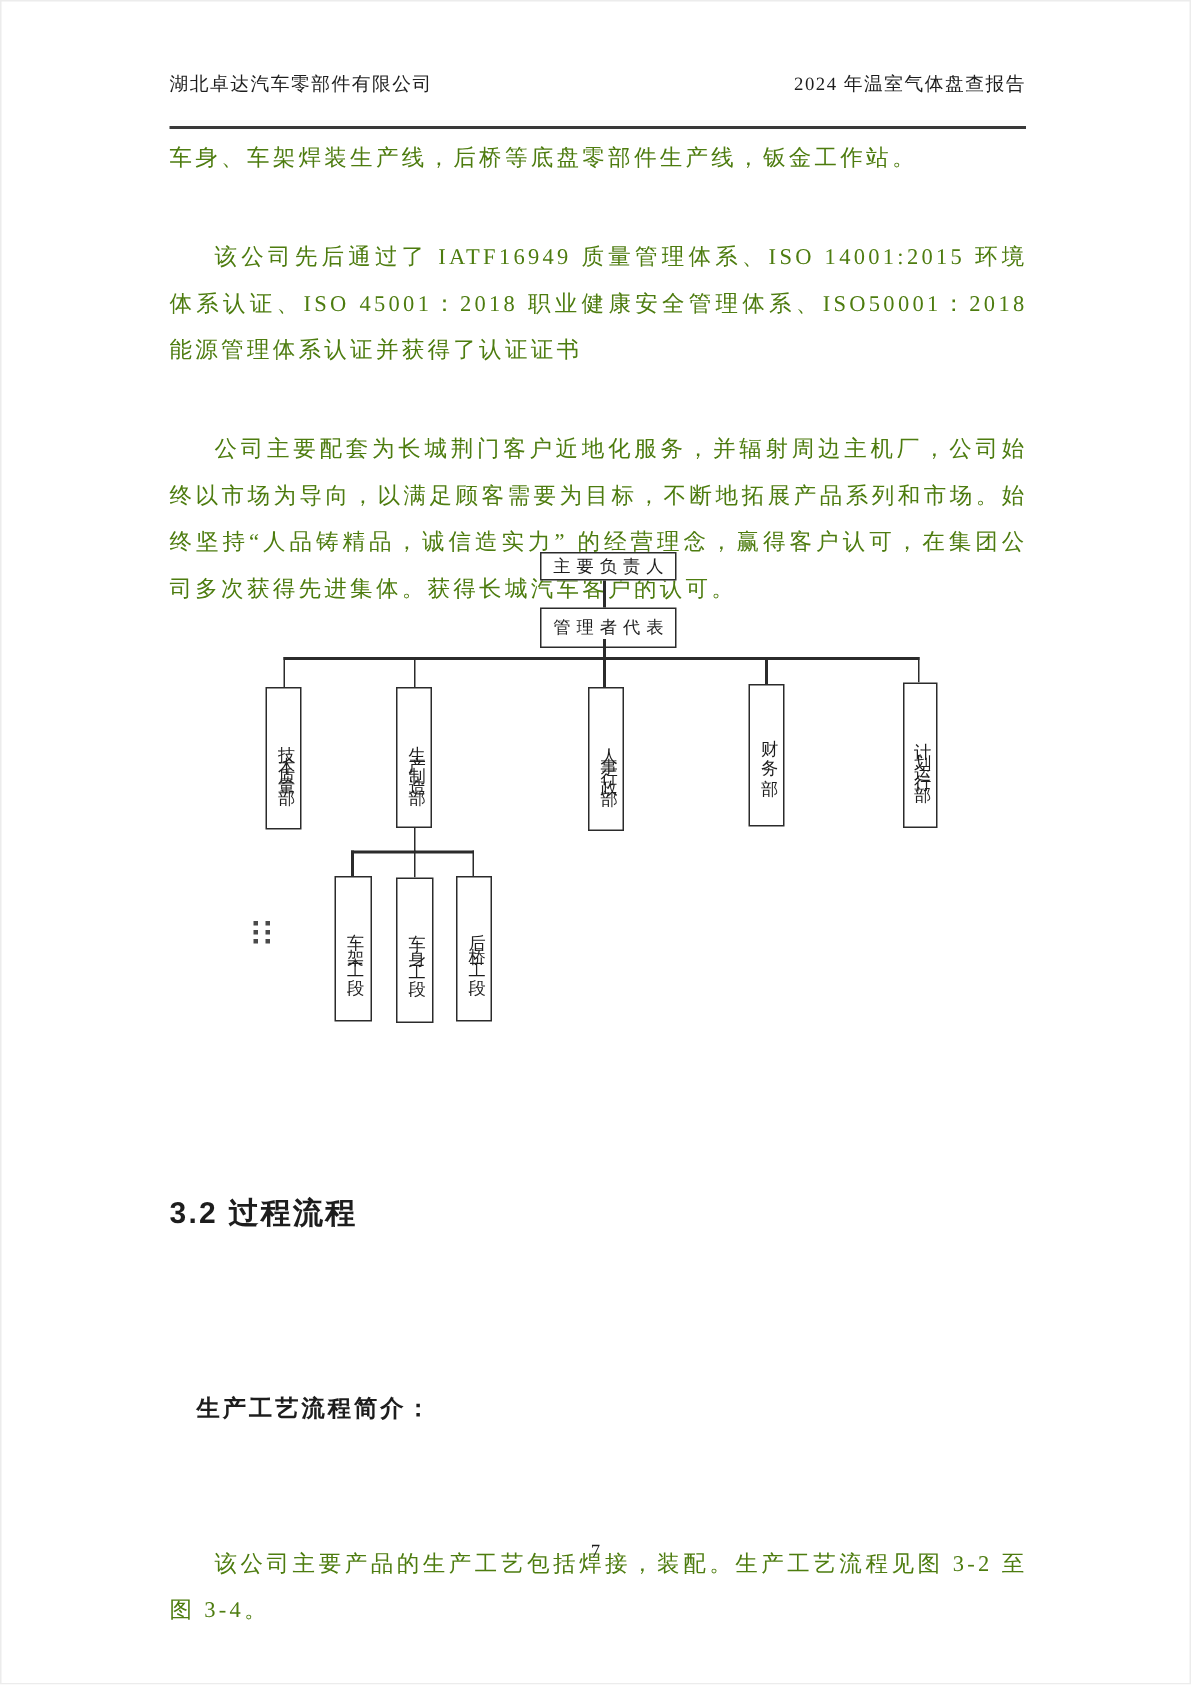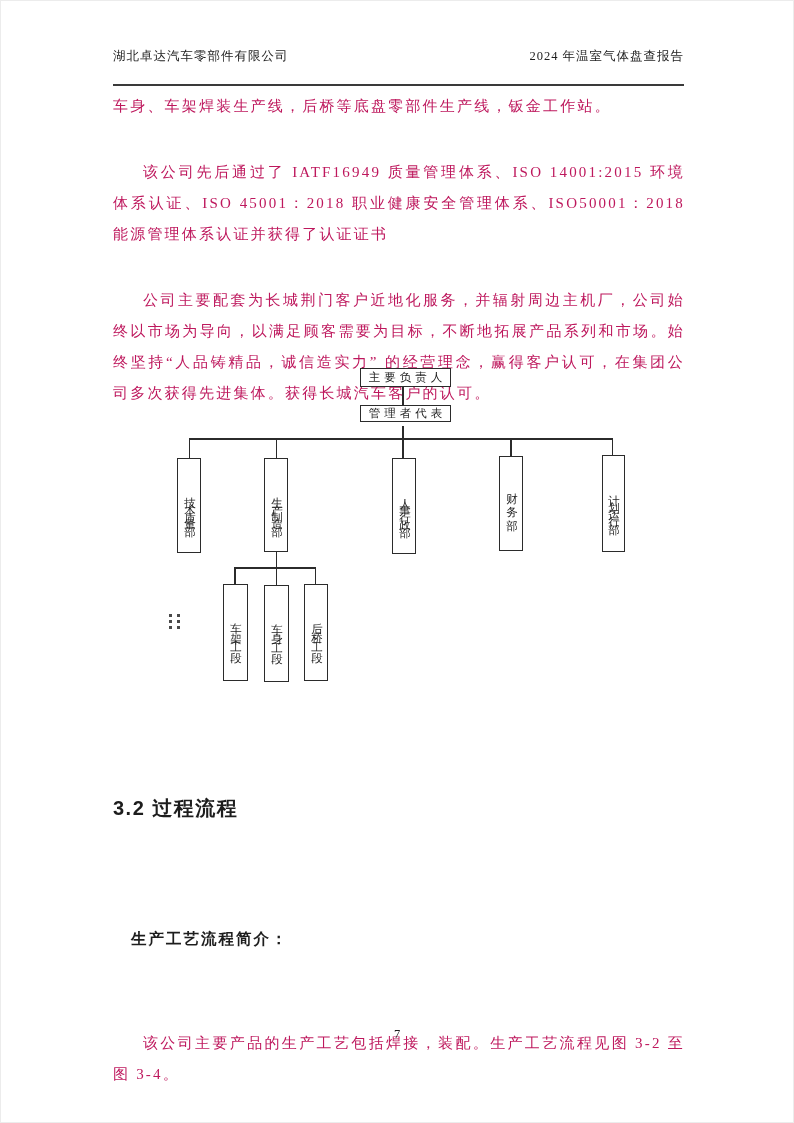--- a/index.html
+++ b/index.html
@@ -40,21 +40,21 @@
     position: absolute;
     left: 112px;
     width: 572px;
   }
   .textblock p {
     margin: 0;
     font-size: 15px;
     line-height: 31px;
     letter-spacing: 2.2px;
     text-align: justify;
-    color: #be185d;
+    color: #4d7c0f;
   }
   .textblock p.indent { text-indent: 2em; margin-top: 35px; }
 
   .figure-caption {
     position: absolute;
     left: 112px;
     top: 758px;
     width: 572px;
     text-align: center;
     text-indent: 28px;
@@ -150,21 +150,21 @@
 
   <div class="textblock" style="top:90px">
     <p>车身、车架焊装生产线，后桥等底盘零部件生产线，钣金工作站。</p>
     <p class="indent">该公司先后通过了 IATF16949 质量管理体系、ISO 14001:2015 环境体系认证、ISO 45001：2018 职业健康安全管理体系、ISO50001：2018 能源管理体系认证并获得了认证证书</p>
     <p class="indent">公司主要配套为长城荆门客户近地化服务，并辐射周边主机厂，公司始终以市场为导向，以满足顾客需要为目标，不断地拓展产品系列和市场。始终坚持“人品铸精品，诚信造实力” 的经营理念，赢得客户认可，在集团公司多次获得先进集体。获得长城汽车客户的认可。</p>
   </div>
 
   <div class="chart-layer">
 
     <div class="hbox" style="left:359px; top:367px; width:91px; height:19px">主要负责人</div>
-    <div class="hbox" style="left:359px; top:404px; width:91px; height:17px">管理者代表</div>
+    <div class="hbox" style="left:359px; top:404px; width:91px; height:27px">管理者代表</div>
 
     <div class="line" style="left:401px; top:386px; width:1.5px; height:18px"></div>
     <div class="line" style="left:401px; top:425px; width:1.5px; height:13px"></div>
 
     <div class="line" style="left:187.5px; top:437px; width:424px; height:1.5px"></div>
 
     <div class="line" style="left:187.5px; top:437px; width:1.5px; height:20px"></div>
     <div class="line" style="left:274.5px; top:437px; width:1.5px; height:20px"></div>
     <div class="line" style="left:401px;   top:437px; width:1.5px; height:20px"></div>
     <div class="line" style="left:509px;   top:437px; width:1.5px; height:18px"></div>

